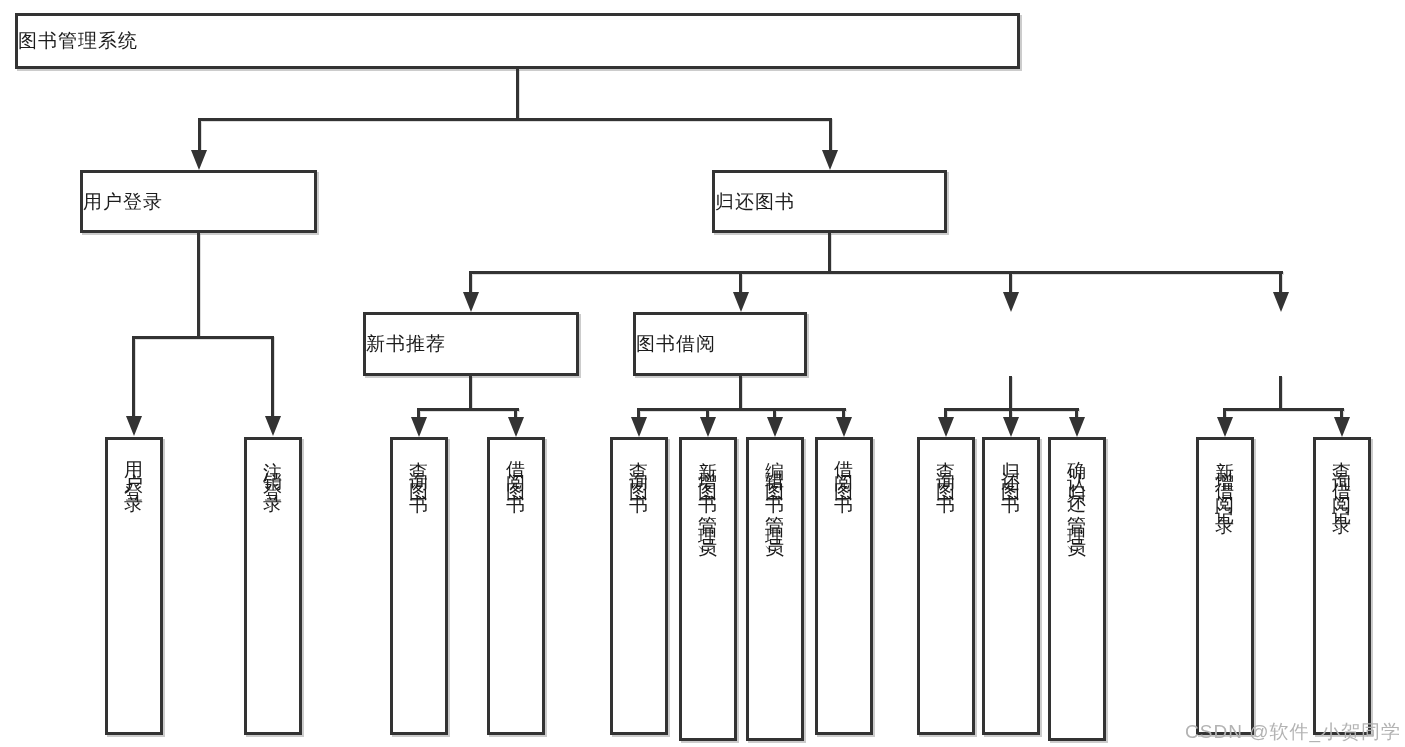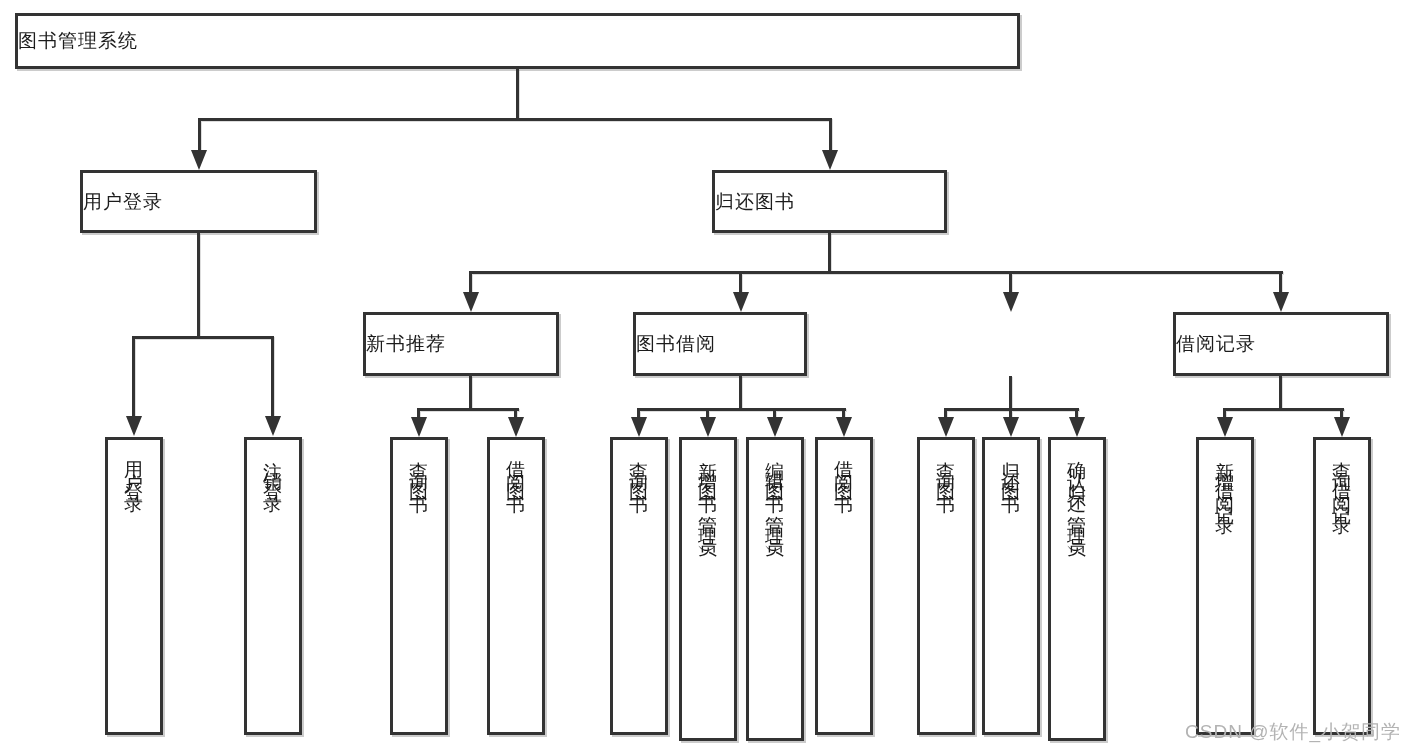--- a/index.html
+++ b/index.html
@@ -52,28 +52,25 @@
   <div class="hline" style="left:469px;top:271px;width:814px;height:3px;"></div>
   <div class="vline" style="left:469px;top:274px;width:3px;height:20px;"></div>
   <div class="arr" style="left:463px;top:292px;"></div>
   <div class="vline" style="left:739px;top:274px;width:3px;height:20px;"></div>
   <div class="arr" style="left:733px;top:292px;"></div>
   <div class="vline" style="left:1009px;top:274px;width:3px;height:20px;"></div>
   <div class="arr" style="left:1003px;top:292px;"></div>
   <div class="vline" style="left:1279px;top:274px;width:3px;height:20px;"></div>
   <div class="arr" style="left:1273px;top:292px;"></div>
 
-  <div class="box" style="left:363px;top:312px;width:196px;height:64px;">
+  <div class="box" style="left:363px;top:312px;width:216px;height:64px;">
     <span>新书推荐</span>
   </div>
   <div class="box" style="left:633px;top:312px;width:174px;height:64px;">
     <span>图书借阅</span>
-  </div>
-  <div class="box" style="left:1173px;top:312px;width:216px;height:64px;">
-    <span>借阅记录</span>
   </div>
 
   <div class="vline" style="left:469px;top:376px;width:3px;height:32px;"></div>
   <div class="hline" style="left:417px;top:408px;width:102px;height:3px;"></div>
   <div class="vline" style="left:417px;top:411px;width:3px;height:8px;"></div>
   <div class="arr" style="left:411px;top:417px;"></div>
   <div class="vline" style="left:514px;top:411px;width:3px;height:8px;"></div>
   <div class="arr" style="left:508px;top:417px;"></div>
 
   <div class="vline" style="left:739px;top:376px;width:3px;height:32px;"></div>

